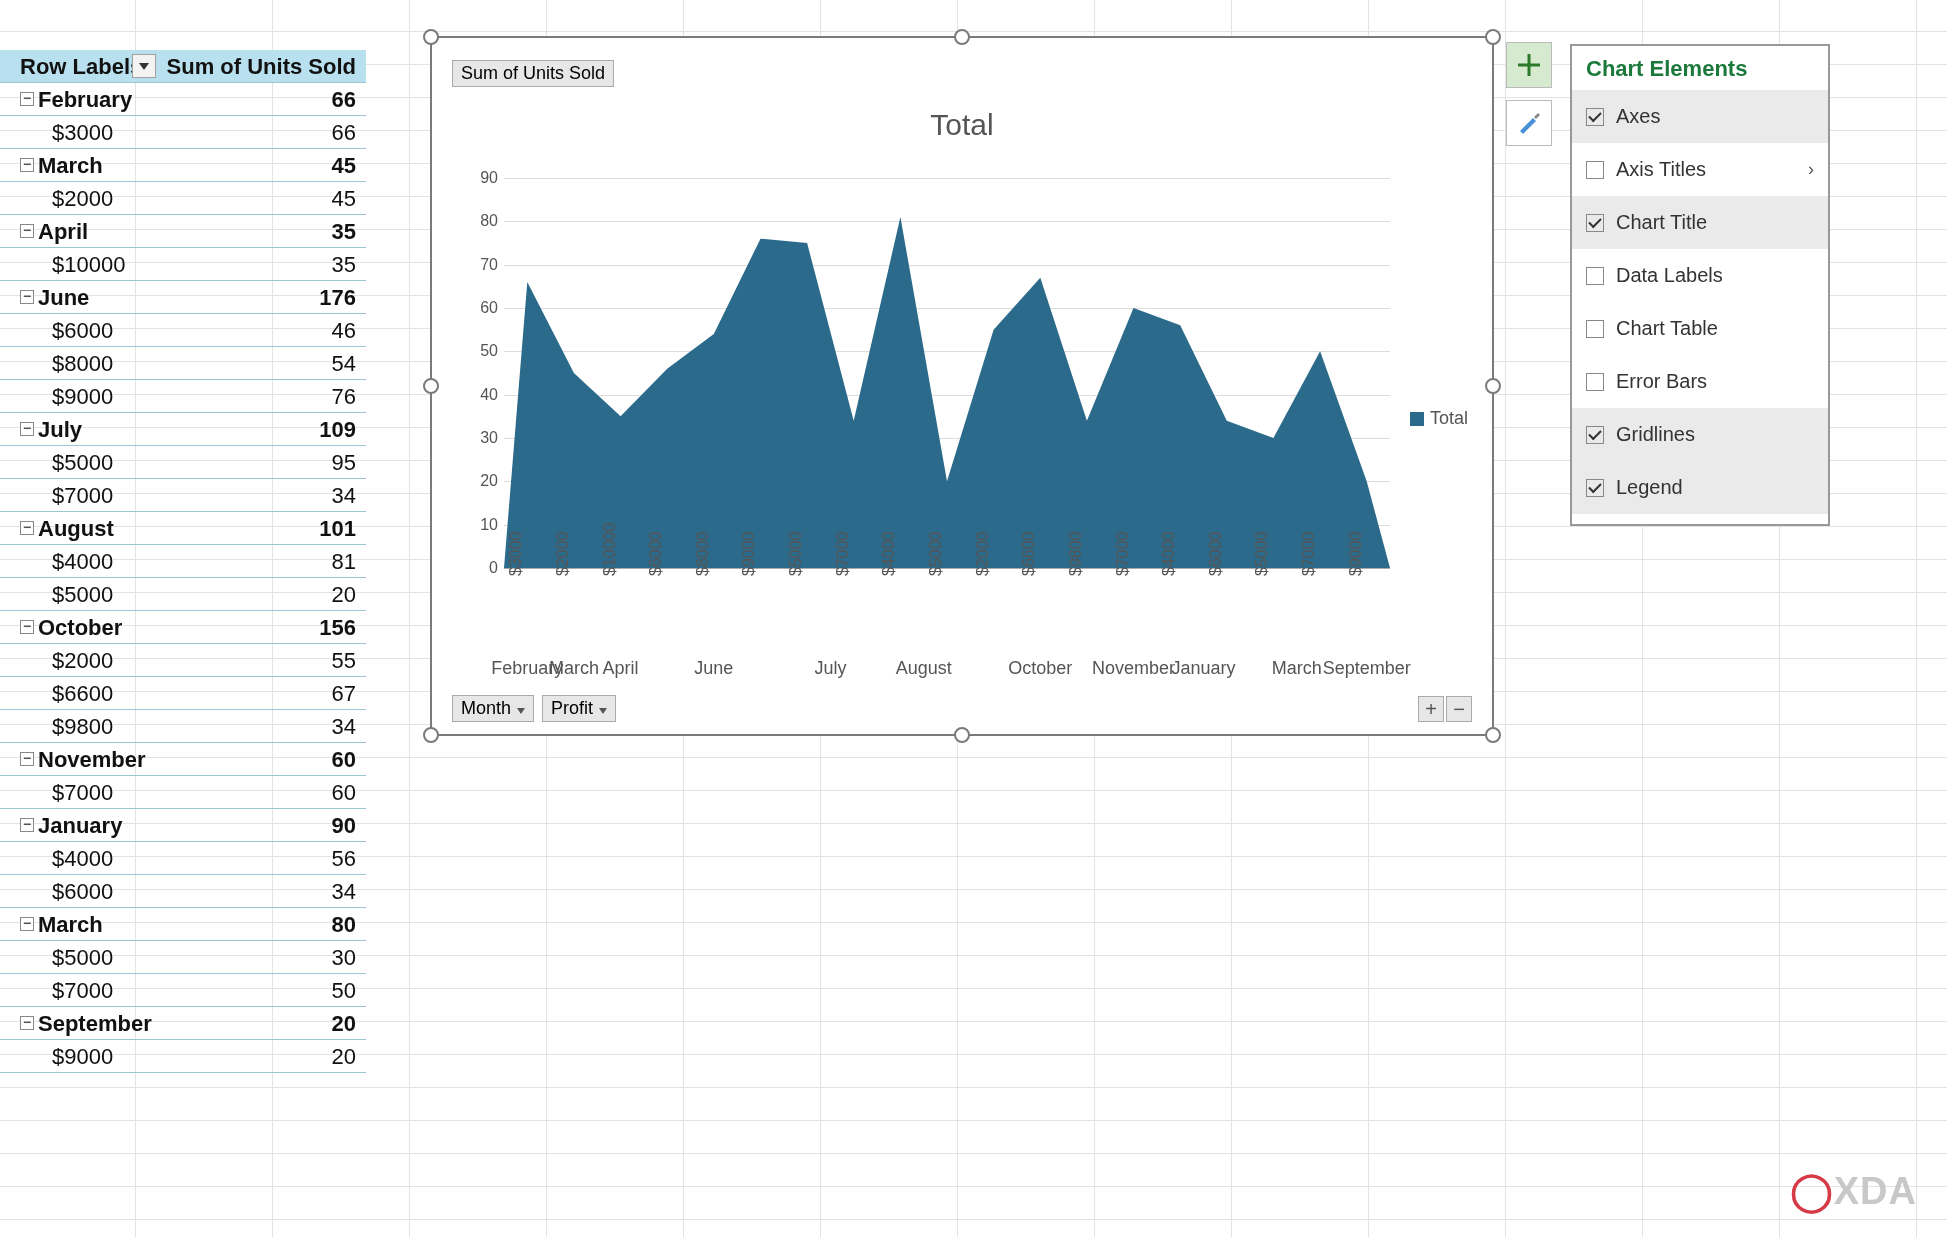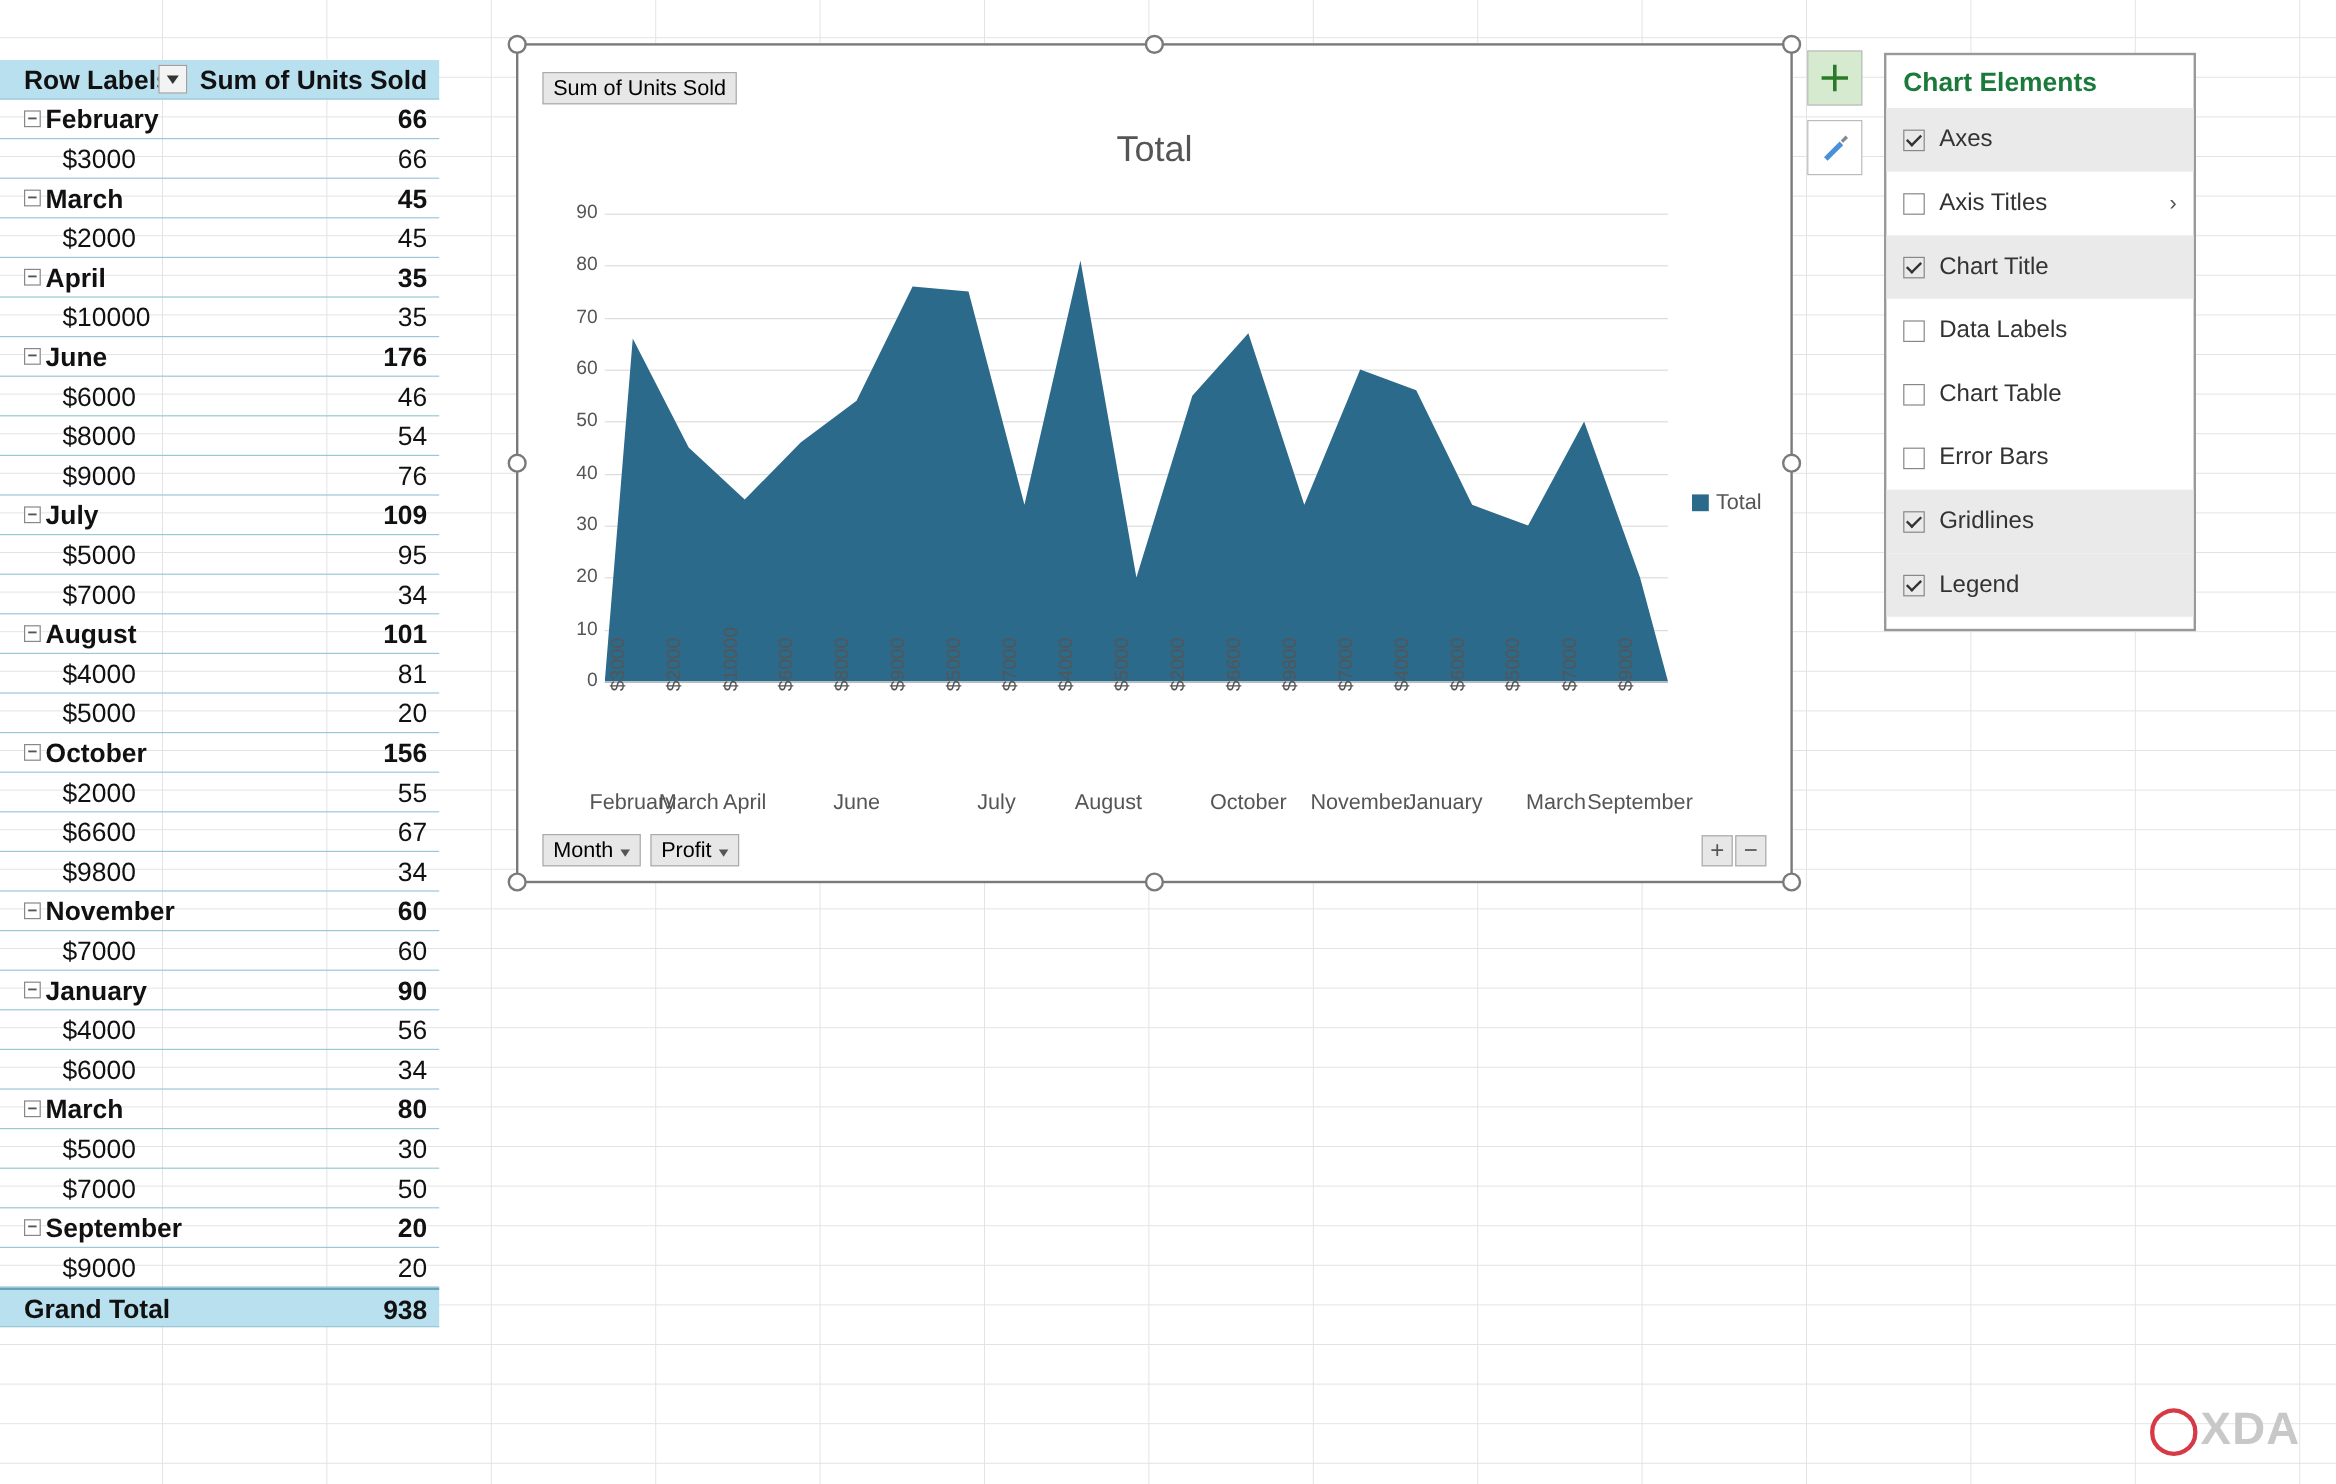--- a/index.html
+++ b/index.html
@@ -257,24 +257,20 @@
           <span class="collapse">−</span>
           <span>September</span>
         </div>
         <div class="cell-b">20</div>
       </div>
       <div class="pivot-row child">
         <div class="cell-a">$9000</div>
         <div class="cell-b">20</div>
       </div>
     </div>
-  <div class="pivot-row total">
-    <div class="cell-a">Grand Total</div>
-    <div class="cell-b">938</div>
-  </div>
 </div>
 
 <div class="chart-wrap">
   <div class="sel-handle sh-tl"></div>
   <div class="sel-handle sh-tr"></div>
   <div class="sel-handle sh-bl"></div>
   <div class="sel-handle sh-br"></div>
   <div class="sel-handle sh-t"></div>
   <div class="sel-handle sh-b"></div>
   <div class="sel-handle sh-l"></div>

